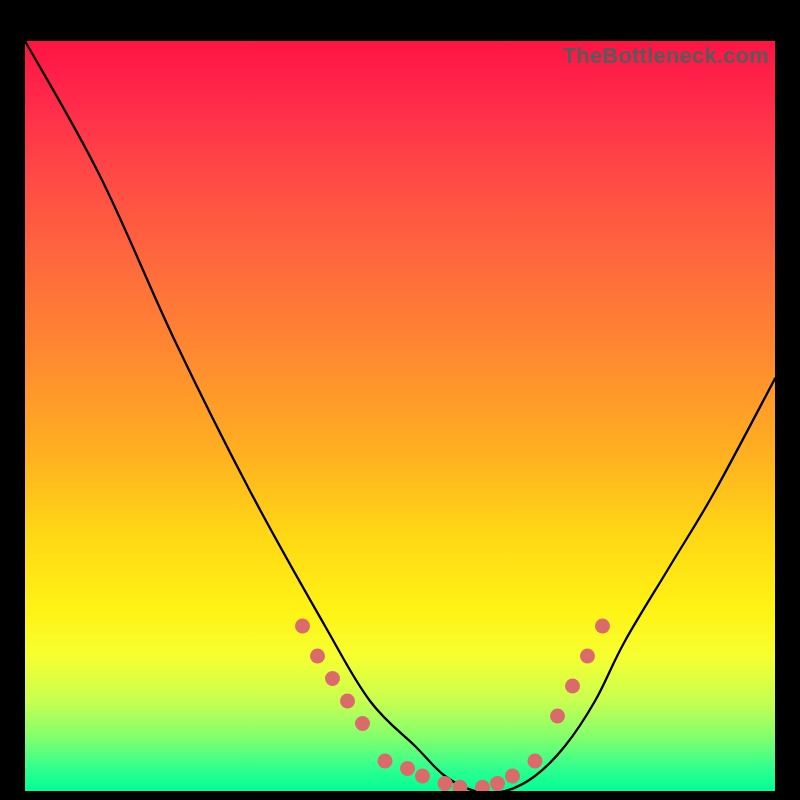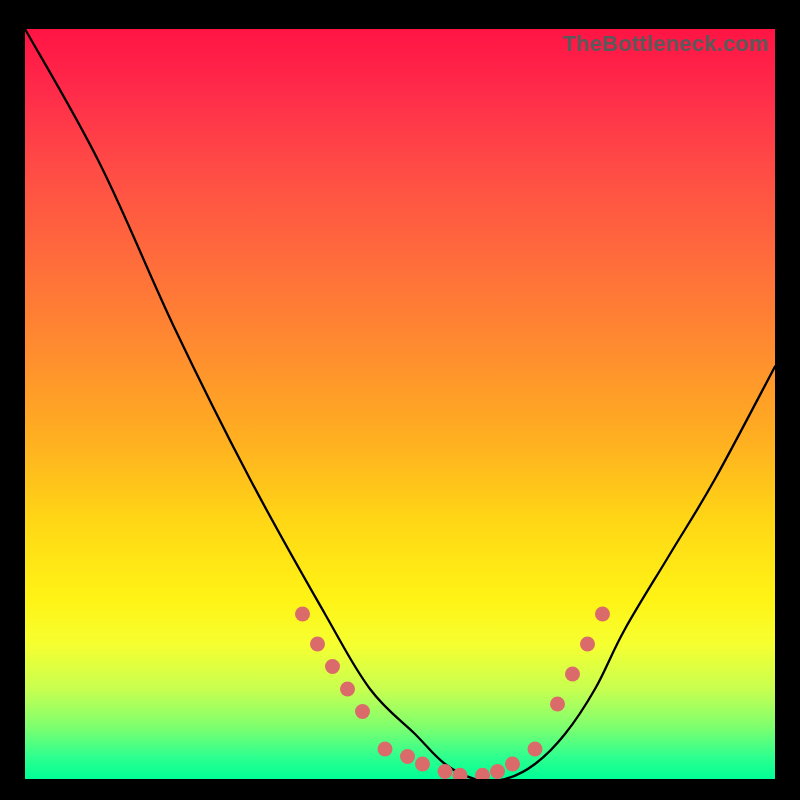--- a/index.html
+++ b/index.html
@@ -7,21 +7,21 @@
     padding: 0;
     width: 800px;
     height: 800px;
     background: #000000;
     overflow: hidden;
     font-family: Arial, Helvetica, sans-serif;
   }
   .frame {
     position: absolute;
     left: 25px;
-    top: 29px;
+    top: 41px;
     width: 750px;
     height: 600px;
     background: #5eead4;
   }
   .plot-area {
     position: absolute;
     left: 0;
     top: 0;
     width: 750px;
     height: 750px;

